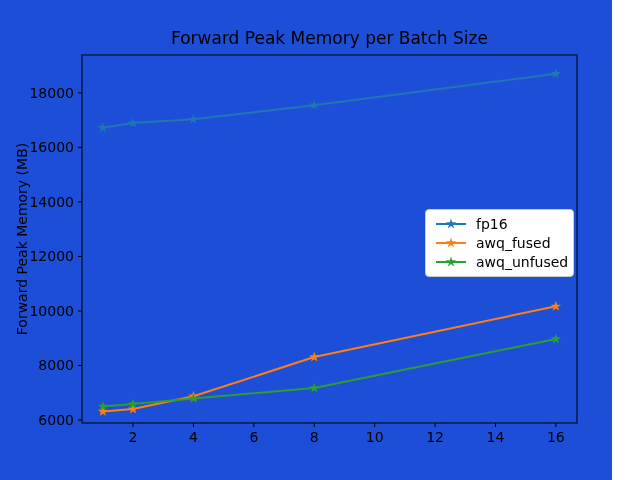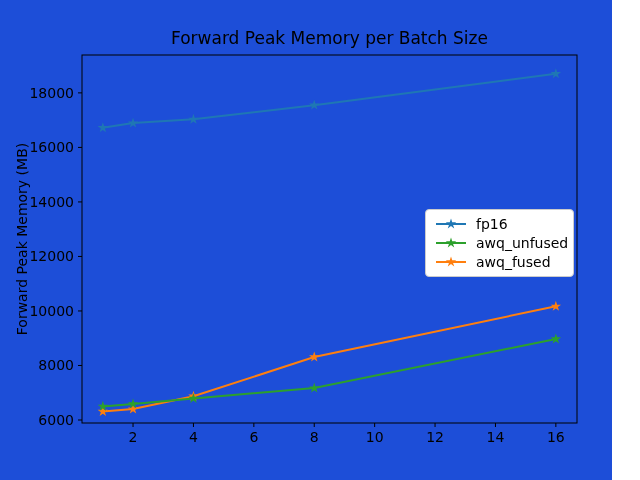--- a/index.html
+++ b/index.html
@@ -122,26 +122,26 @@
   <div class="legend">
     <div class="legend-item">
       <svg class="swatch" width="34" height="14">
           <line x1="2" y1="7" x2="32" y2="7" stroke="#1f77b4" stroke-width="2"></line>
           <path d="M17.00 1.50L18.23 5.30L22.23 5.30L19.00 7.65L20.23 11.45L17.00 9.10L13.77 11.45L15.00 7.65L11.77 5.30L15.77 5.30Z" fill="#1f77b4"></path>
         </svg>
       <span class="legend-label">fp16</span>
     </div>
     <div class="legend-item">
       <svg class="swatch" width="34" height="14">
+          <line x1="2" y1="7" x2="32" y2="7" stroke="#ff7f0e" stroke-width="2"></line>
+          <path d="M17.00 1.50L18.23 5.30L22.23 5.30L19.00 7.65L20.23 11.45L17.00 9.10L13.77 11.45L15.00 7.65L11.77 5.30L15.77 5.30Z" fill="#ff7f0e"></path>
+        </svg>
+      <span class="legend-label">awq_fused</span>
+    </div>
+    <div class="legend-item">
+      <svg class="swatch" width="34" height="14">
           <line x1="2" y1="7" x2="32" y2="7" stroke="#2ca02c" stroke-width="2"></line>
           <path d="M17.00 1.50L18.23 5.30L22.23 5.30L19.00 7.65L20.23 11.45L17.00 9.10L13.77 11.45L15.00 7.65L11.77 5.30L15.77 5.30Z" fill="#2ca02c"></path>
         </svg>
       <span class="legend-label">awq_unfused</span>
     </div>
-    <div class="legend-item">
-      <svg class="swatch" width="34" height="14">
-          <line x1="2" y1="7" x2="32" y2="7" stroke="#ff7f0e" stroke-width="2"></line>
-          <path d="M17.00 1.50L18.23 5.30L22.23 5.30L19.00 7.65L20.23 11.45L17.00 9.10L13.77 11.45L15.00 7.65L11.77 5.30L15.77 5.30Z" fill="#ff7f0e"></path>
-        </svg>
-      <span class="legend-label">awq_fused</span>
-    </div>
   </div>
 </div>
 
 </body></html>

